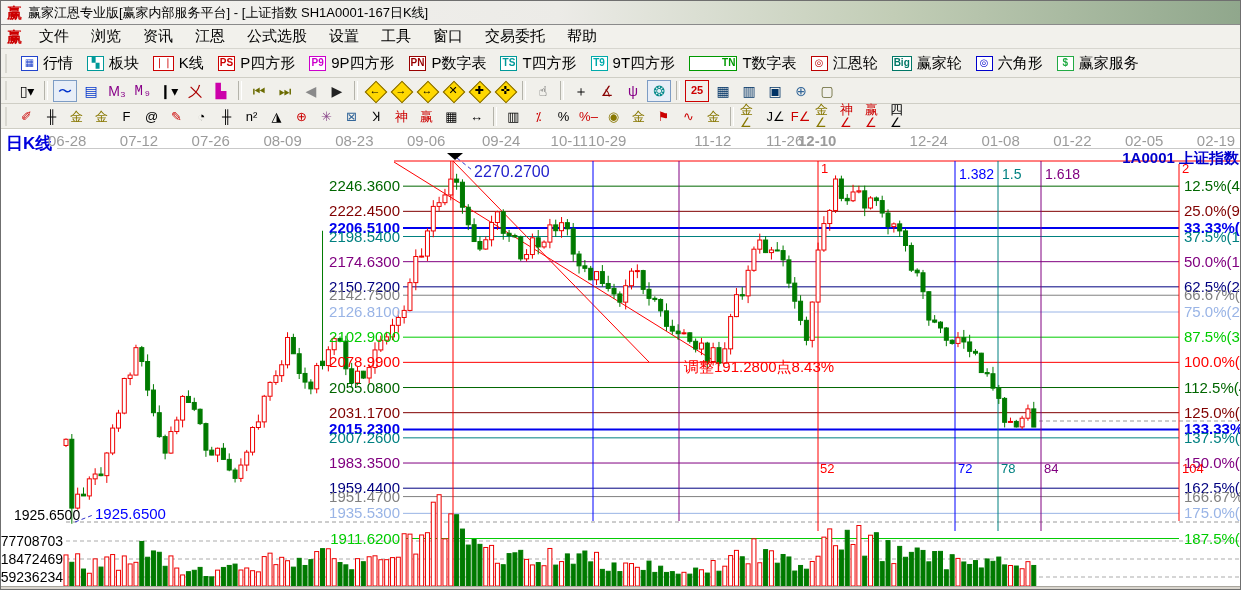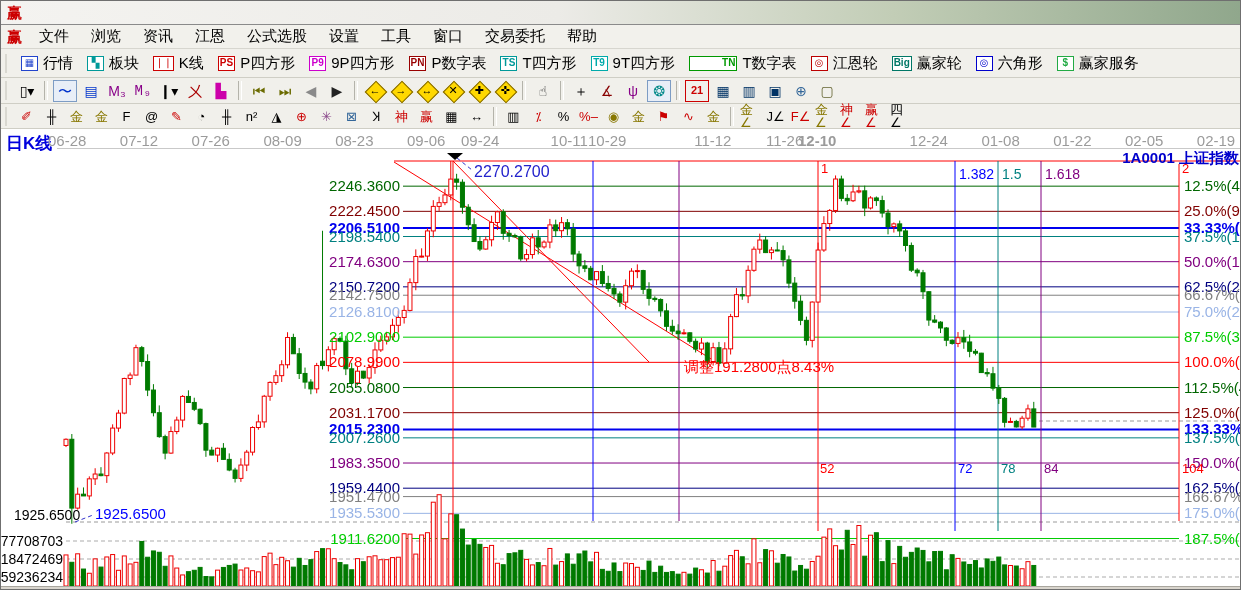--- a/index.html
+++ b/index.html
@@ -35,20 +35,21 @@
   .chartwrap{position:relative;height:435px;background:#fff;}
   .bottomstrip{height:5px;background:#d9d5cd;border-top:1px solid #a9a69e;box-sizing:border-box;}
   svg text{font-family:"Liberation Sans","DejaVu Sans",sans-serif;}
 </style>
 </head>
 <body>
 
 <div class="app">
   <div class="titlebar">
     <span class="logo">赢</span>
+    <span>赢家江恩专业版[赢家内部服务平台] - [上证指数  SH1A0001-167日K线]</span>
   </div>
   <div class="menubar" id="menubar">
     <span class="logo" style="margin-right:6px">赢</span>
   <span class="menu-item">文件</span>
       <span class="menu-item">浏览</span>
       <span class="menu-item">资讯</span>
       <span class="menu-item">江恩</span>
       <span class="menu-item">公式选股</span>
       <span class="menu-item">设置</span>
       <span class="menu-item">工具</span>
@@ -153,21 +154,21 @@
         <span class="ar">✜</span>
       </div>
       <span class="sep"></span>
       <div class="btn" style="color: rgb(51, 51, 51);">☝</div>
       <span class="sep"></span>
       <div class="btn" style="color: rgb(0, 0, 0);">＋</div>
       <div class="btn" style="color: rgb(136, 0, 0);">∡</div>
       <div class="btn" style="color: rgb(136, 0, 136);">ψ</div>
       <div class="btn active" style="color: rgb(0, 136, 136);">❂</div>
       <span class="sep"></span>
-      <div class="btn" style="color: rgb(204, 0, 0); border: 1px solid rgb(204, 0, 0); font-size: 11px; font-weight: bold;">21</div>
+      <div class="btn" style="color: rgb(204, 0, 0); border: 1px solid rgb(204, 0, 0); font-size: 11px; font-weight: bold;">25</div>
       <div class="btn" style="color: rgb(0, 51, 102);">▦</div>
       <div class="btn" style="color: rgb(0, 51, 102);">▥</div>
       <div class="btn" style="color: rgb(0, 51, 102);">▣</div>
       <div class="btn" style="color: rgb(51, 102, 153);">⊕</div>
       <div class="btn" style="color: rgb(102, 102, 51);">▢</div>
     </div>
   <div class="tb tb3" id="tb3">
       <span class="grip"></span>
       <div class="btn" style="color: rgb(204, 0, 0);">✐</div>
       <div class="btn" style="color: rgb(0, 0, 0);">╫</div>
@@ -209,21 +210,21 @@
     </div>
   <div class="daterow" id="daterow">
     <span class="klabel">日K线</span>
     <span class="axisline"></span>
   <span class="dt" style="left: 47px;">06-28</span>
       <span class="dt" style="left: 118.8px;">07-12</span>
       <span class="dt" style="left: 190.6px;">07-26</span>
       <span class="dt" style="left: 262.4px;">08-09</span>
       <span class="dt" style="left: 334.2px;">08-23</span>
       <span class="dt" style="left: 406px;">09-06</span>
-      <span class="dt" style="left: 460px;">09-24</span>
+      <span class="dt" style="left: 481px;">09-24</span>
       <span class="dt" style="left: 549.6px;">10-11</span>
       <span class="dt" style="left: 587px;">10-29</span>
       <span class="dt" style="left: 693.2px;">11-12</span>
       <span class="dt" style="left: 765px;">11-26</span>
       <span class="dt" style="left: 797px; font-weight: bold;">12-10</span>
       <span class="dt" style="left: 908.6px;">12-24</span>
       <span class="dt" style="left: 980.4px;">01-08</span>
       <span class="dt" style="left: 1052.2px; text-align: right;">01-22</span>
       <span class="dt" style="left: 1124px;">02-05</span>
       <span class="dt" style="left: 1195.8px;">02-19</span>

